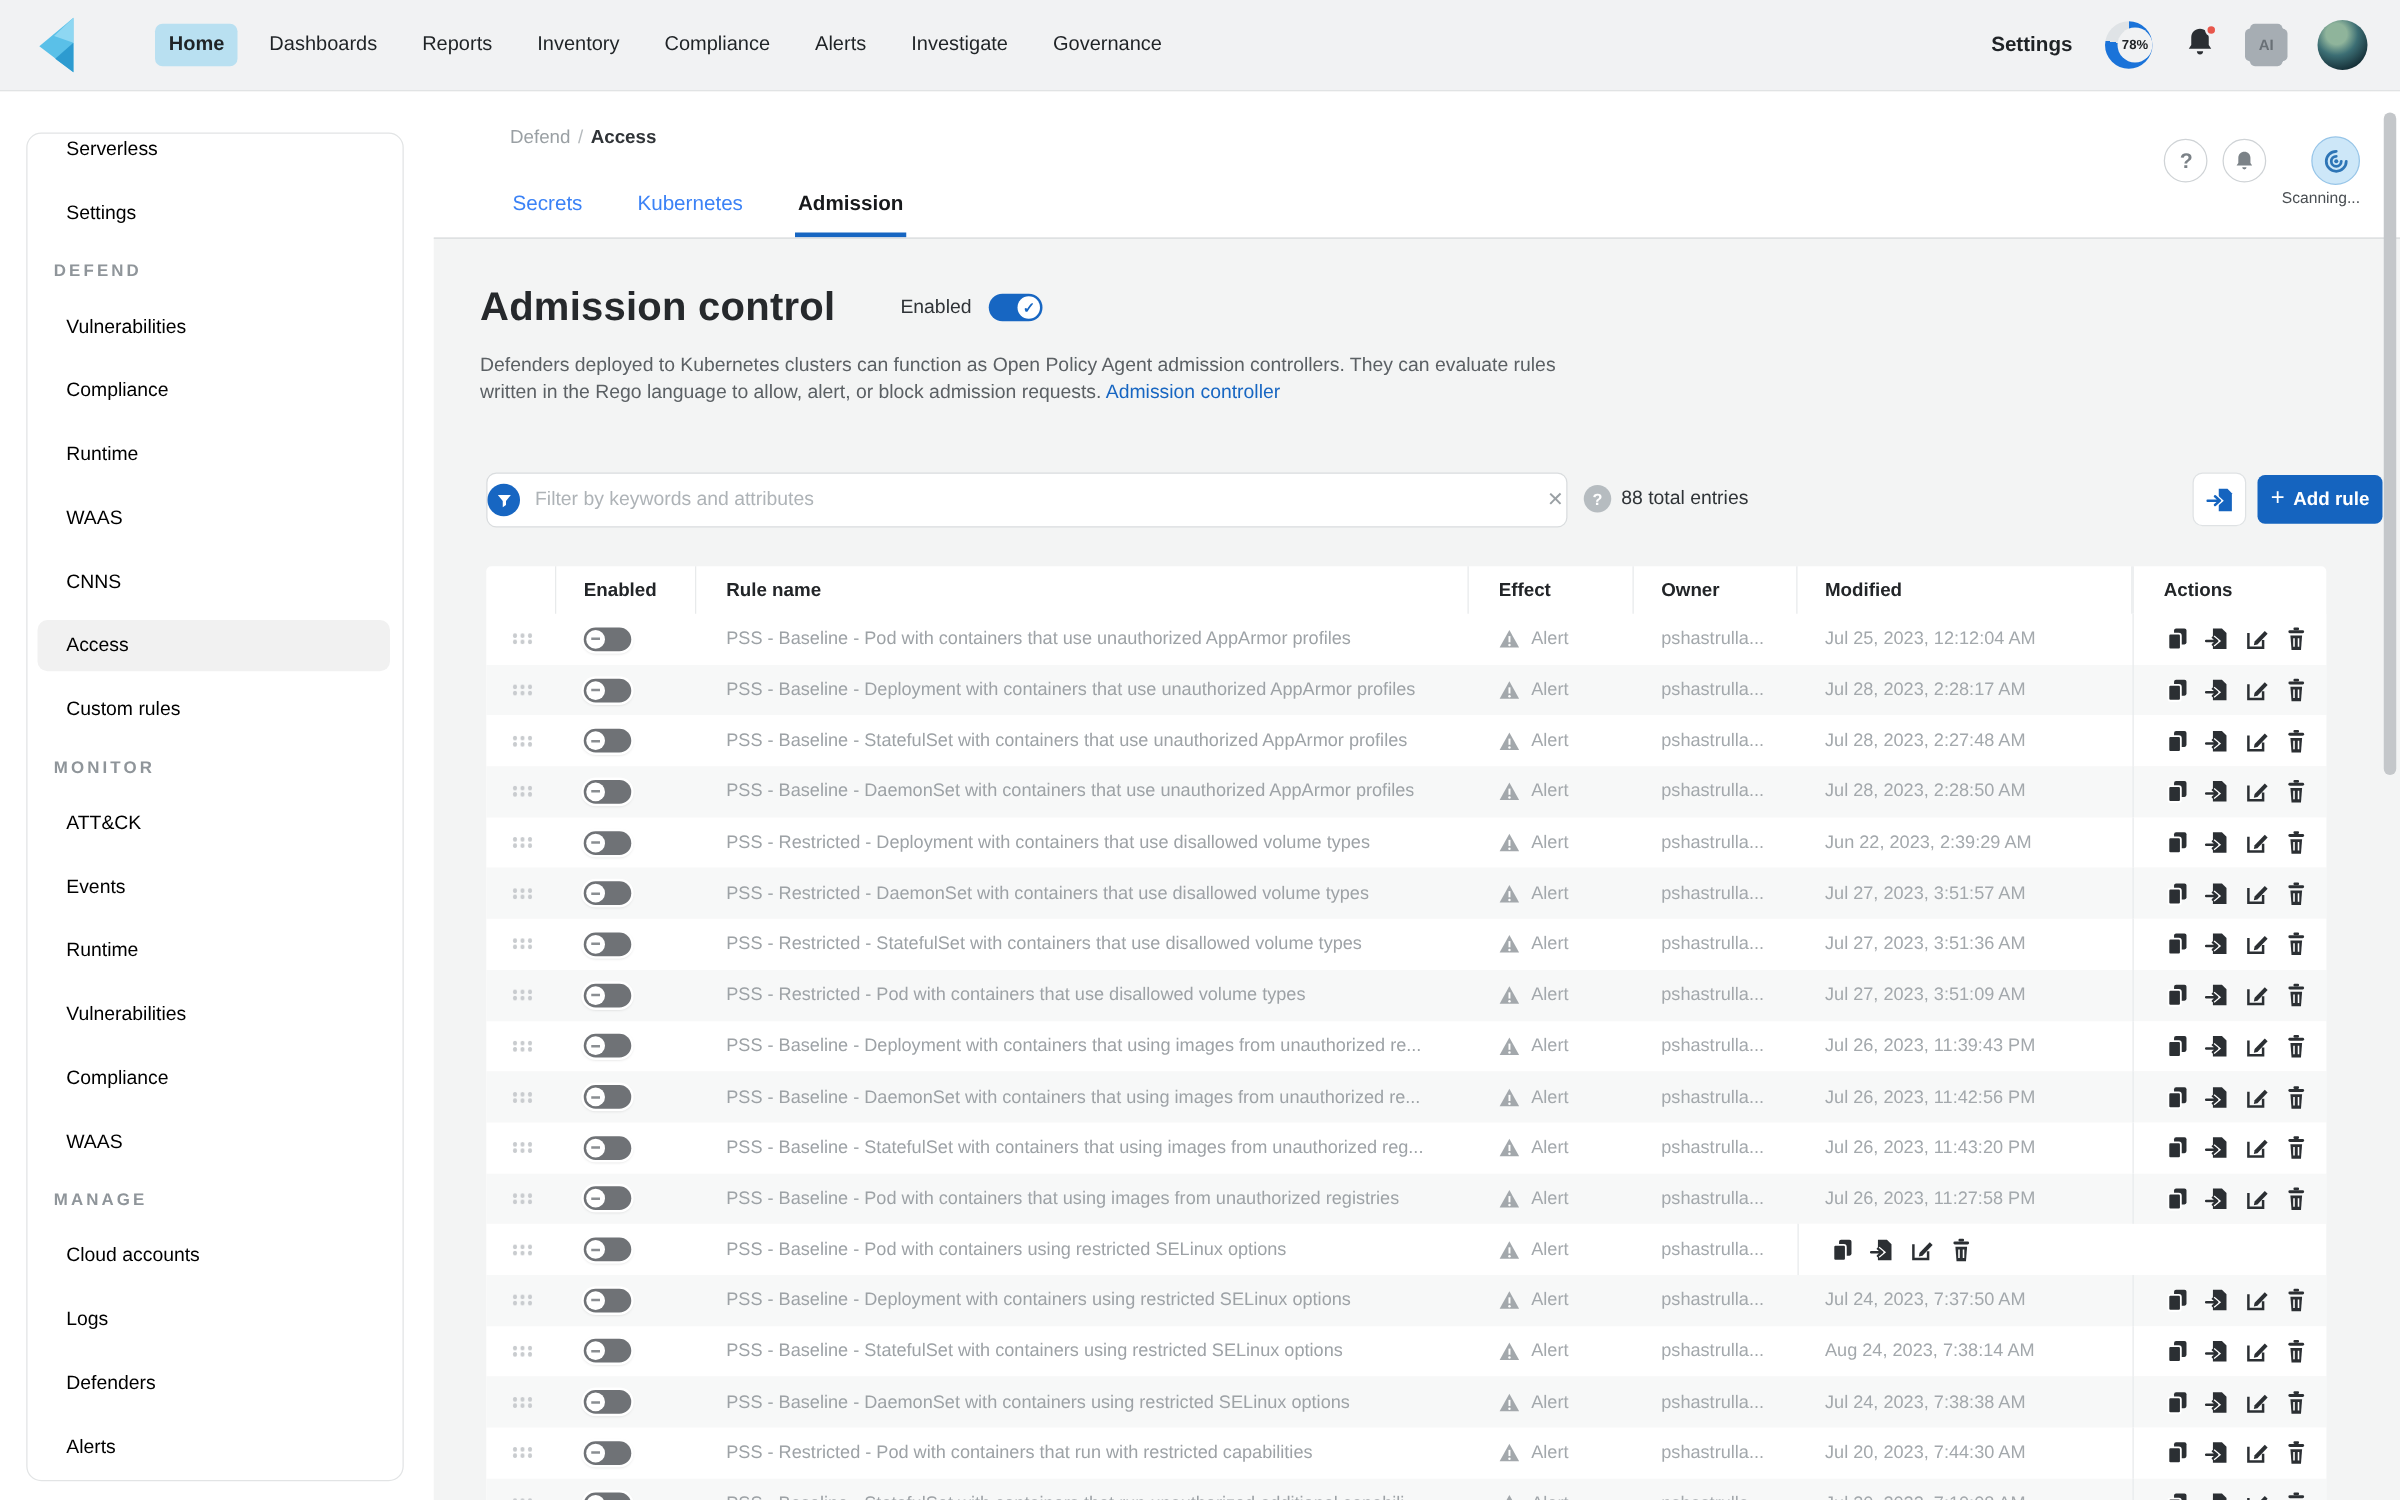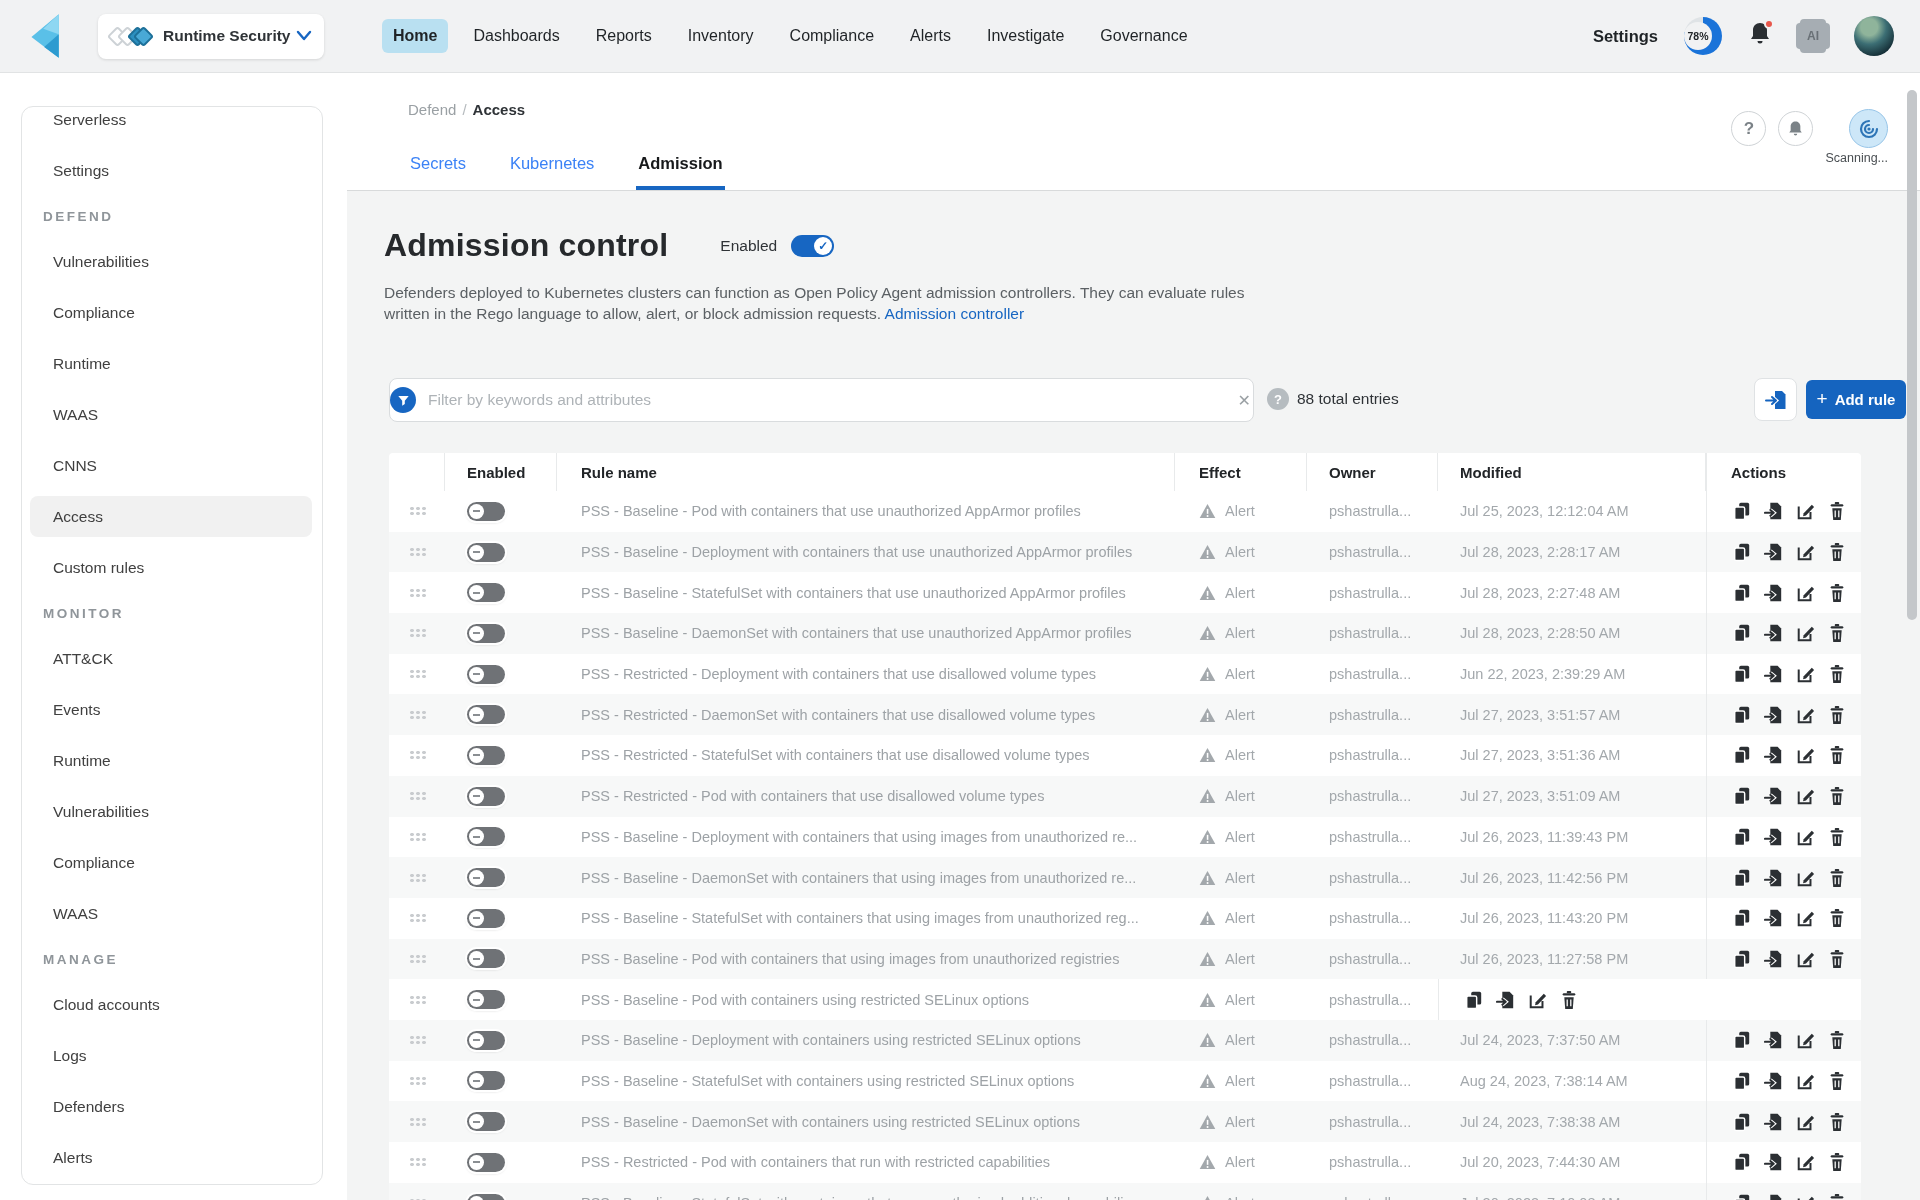--- a/index.html
+++ b/index.html
@@ -20,40 +20,40 @@
   .dia.blue2 { background:#49a9d6; border:2px solid #1d7099; margin-left:-9px; }
   .dia + .dia.outline { margin-left:-5px; }
   .switcher-label { font-size:15.5px; color:#2f3337; font-weight:700; flex:1; }
   .main-nav { display:flex; align-items:center; gap:14px; margin-left:26px;padding-left:32px; }
   .nav-item { font-size:16px; color:#1f2326; text-decoration:none; padding:8px 11px; border-radius:6px; cursor:pointer; }
   .nav-item.active { background:#b9e0f1; font-weight:700; }
   .topbar-right { margin-left:auto; display:flex; align-items:center; gap:26px; margin-right:26px; }
   .settings-label { font-size:16.5px; font-weight:700; color:#1f2326; cursor:pointer; }
   .usage-ring { width:38px; height:38px; border-radius:50%;
                 background:conic-gradient(#1a73d9 0 78%, #dfe3e6 78% 100%);
-                display:flex; align-items:center; justify-content:flex-start; cursor:pointer; }
+                display:flex; align-items:center; justify-content:flex-end; cursor:pointer; }
   .usage-inner { width:28px; height:28px; border-radius:50%; background:#f1f2f3;
                  display:flex; align-items:center; justify-content:center;
                  font-size:10.5px; font-weight:700; color:#1f2326; }
   .bell-wrap { position:relative; cursor:pointer; }
   .bell-dot { position:absolute; right:-2px; top:-2px; width:10px; height:10px; border-radius:50%;
               background:#e8574b; border:2px solid #f1f2f3; }
   .ai-chip { width:30px; height:30px; border-radius:6px; background:#a6adb3;
              display:flex; align-items:center; justify-content:center;
              font-size:12px; font-weight:700; color:#697076; cursor:pointer;
              box-shadow:4px 0 0 -2px #a6adb3, -4px 0 0 -2px #a6adb3, 0 4px 0 -2px #a6adb3, 0 -4px 0 -2px #a6adb3; }
   .avatar { width:40px; height:40px; border-radius:50%; cursor:pointer;
             background:radial-gradient(circle at 38% 28%, #8fb49b 0 22%, #3c6e74 45%, #132b33 80%); }
 
   
   .sidebar { position:absolute; left:21px; top:106px; width:302px; height:1079px;
              background:#fff; border:1px solid #e2e4e5; border-radius:12px;
              overflow:hidden; padding-top:0; z-index:10; }
   .side-item { height:41px; margin:0 10px 10px 0; padding-left:31px; display:flex; align-items:center;
-               font-size:15.5px; color:#404040; border-radius:8px; cursor:pointer; }
+               font-size:15.5px; color:#000000; border-radius:8px; cursor:pointer; }
   .side-item:first-child { margin-top:-8px; }
   .side-item.selected { background:#f1f1f1; margin-left:8px; padding-left:23px; }
   .side-header { height:30px; margin-bottom:10px; padding-left:21px; display:flex; align-items:center;
                  font-size:13.5px; font-weight:700; letter-spacing:2.5px; color:#8f959a; }
   .side-scroll { position:absolute; left:292px; top:246px; width:7px; height:260px;
                  background:#cfd2d4; border-radius:4px; }
 
   
   .main { position:absolute; left:347px; top:73px; width:1573px; height:1127px; }
   .content-head { position:relative; height:117px; background:#fff; }
@@ -146,32 +146,20 @@
 </style>
 </head>
 <body>
 
 <header class="topbar">
   <svg class="logo" viewBox="0 0 44 52">
     <path d="M36 2 L36 50 L6 27 Z" fill="#5ac0e8"></path>
     <path d="M36 24 L36 50 L20 38 Z" fill="#2d9bd0"></path>
     <path d="M19 18 L36 2 L36 24 Z" fill="#8ed7f2"></path>
   </svg>
-  <div class="switcher">
-    <span class="diamonds">
-      <span class="dia outline"></span>
-        <span class="dia outline"></span>
-      <span class="dia blue1"></span>
-        <span class="dia blue2"></span>
-    </span>
-    <span class="switcher-label">Runtime Security</span>
-    <svg width="16" height="12" viewBox="0 0 16 12">
-      <polyline points="2,2 8,9 14,2" fill="none" stroke="#1766c2" stroke-width="2.4" stroke-linecap="round" stroke-linejoin="round"></polyline>
-    </svg>
-  </div>
   <nav class="main-nav">
       <a class="nav-item active">Home</a>
       <a class="nav-item">Dashboards</a>
       <a class="nav-item">Reports</a>
       <a class="nav-item">Inventory</a>
       <a class="nav-item">Compliance</a>
       <a class="nav-item">Alerts</a>
       <a class="nav-item">Investigate</a>
       <a class="nav-item">Governance</a>
     </nav>

